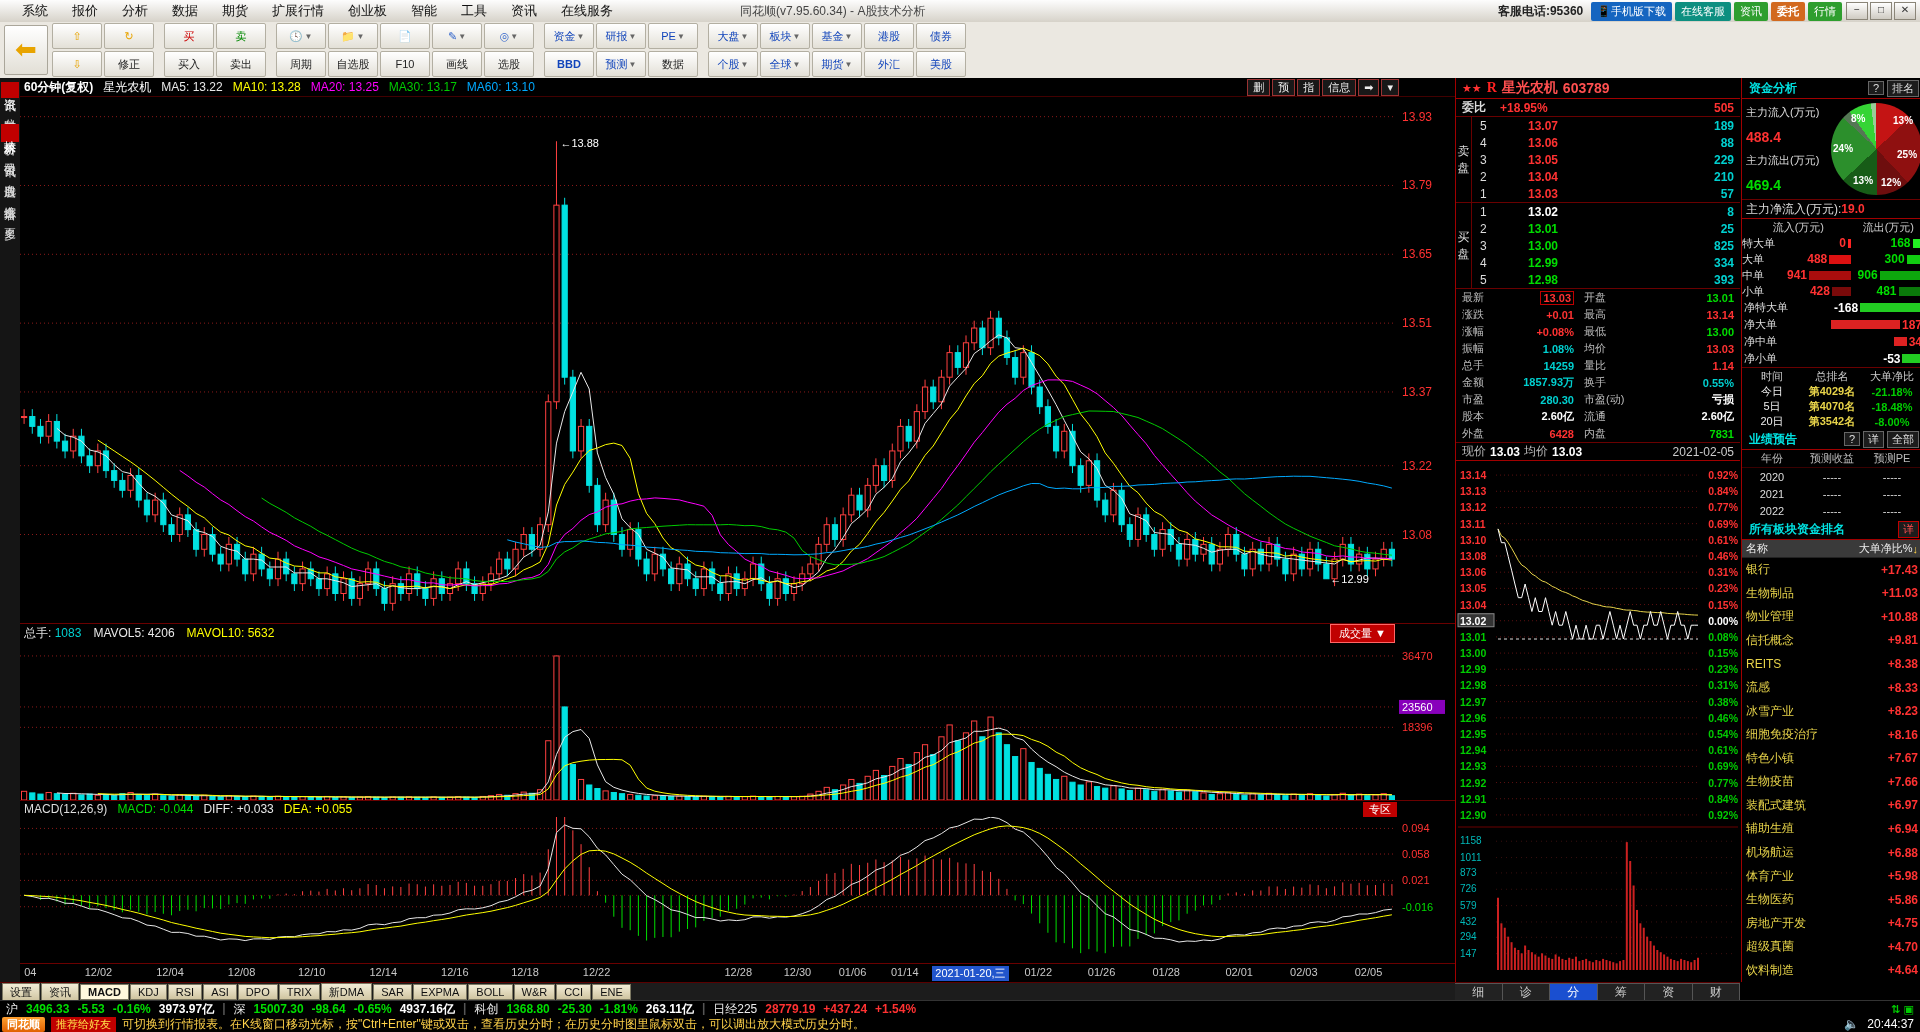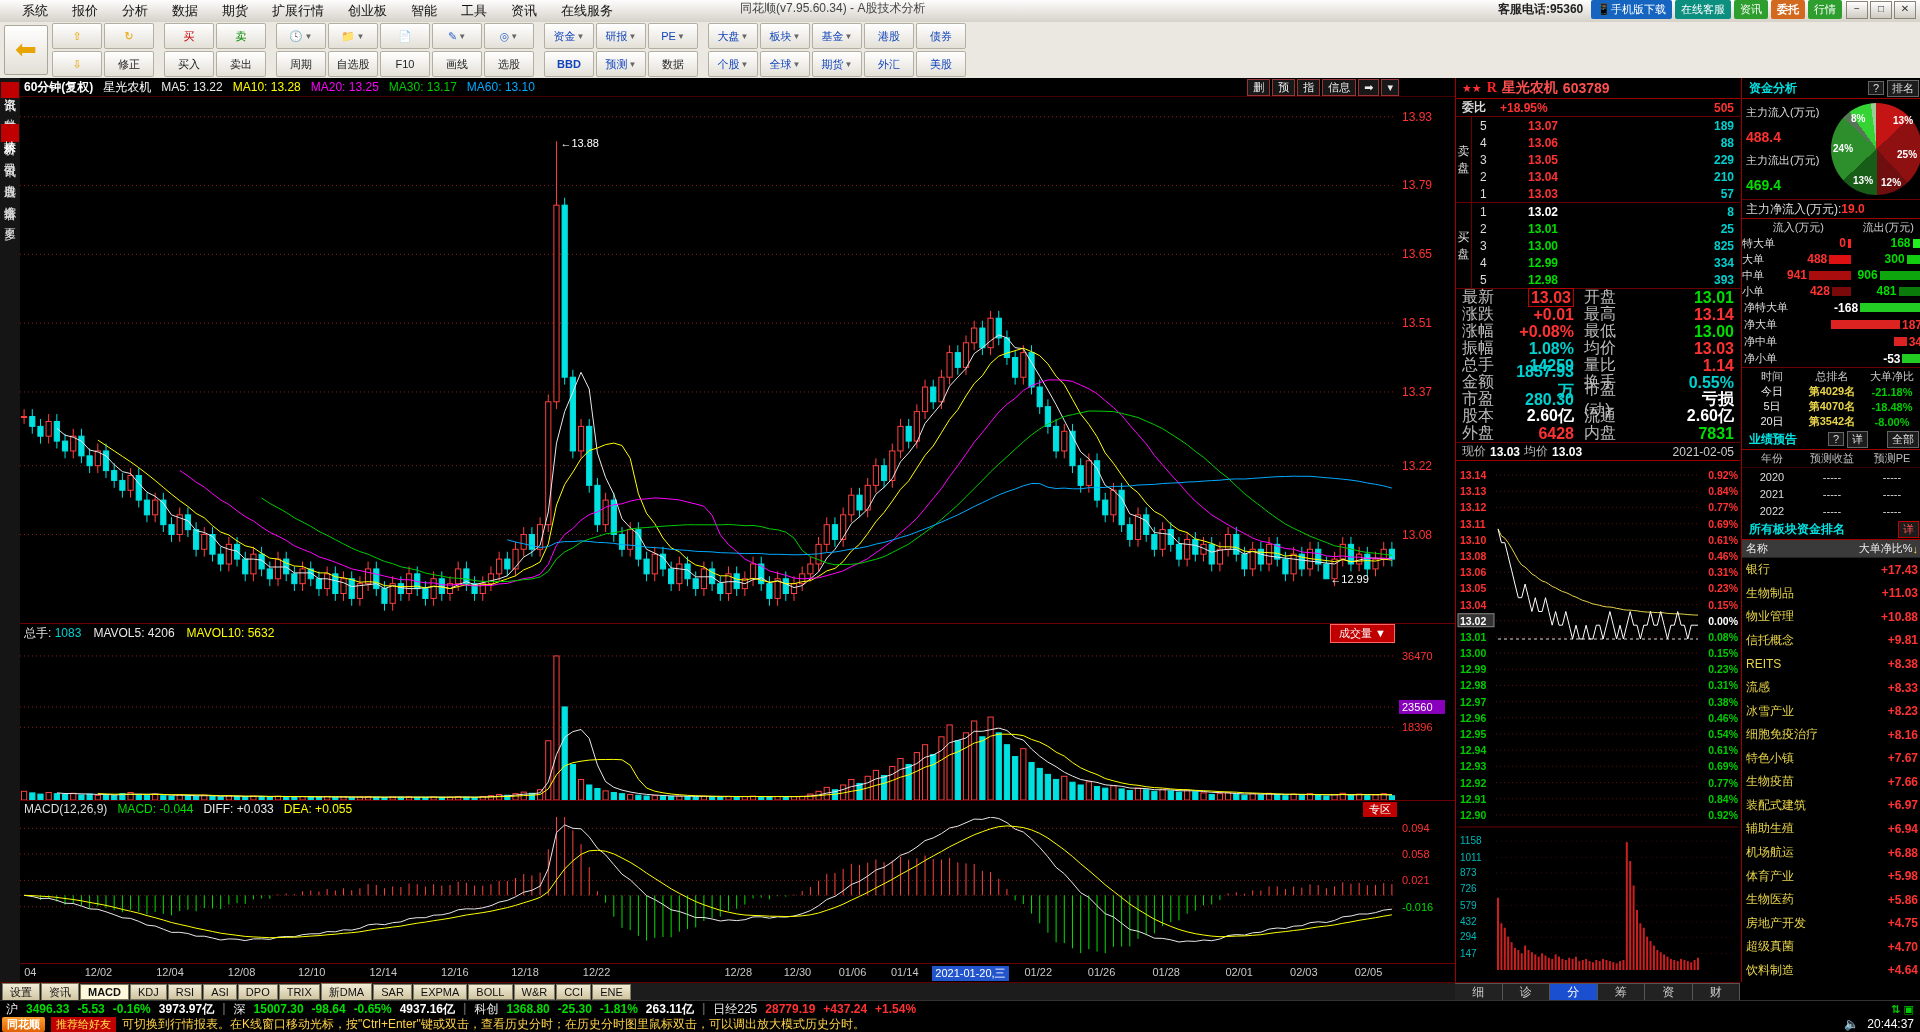--- a/index.html
+++ b/index.html
@@ -1,18 +1,18 @@
 <!DOCTYPE html>
 <html><head>
 <meta charset="utf-8">
 <style>
   html,body{margin:0;padding:0;background:#333;}
   #root{width:1920px;height:1032px;position:relative;background:#000;font-family:"Liberation Sans","DejaVu Sans",sans-serif;overflow:hidden;-webkit-font-smoothing:none;}
   
-  #titlebar{position:absolute;top:0;left:0;right:0;height:22px;background:linear-gradient(#fdfdfd,#d6d2c9);border-bottom:1px solid #9a9689;display:flex;align-items:flex-start;font-size:13px;color:#111;}
+  #titlebar{position:absolute;top:0;left:0;right:0;height:22px;background:linear-gradient(#fdfdfd,#d6d2c9);border-bottom:1px solid #9a9689;display:flex;align-items:center;font-size:13px;color:#111;}
   #menubar{display:flex;gap:0;padding-left:10px;}
   .menu-item{padding:2px 12px;cursor:default;}
   #wintitle{position:absolute;left:740px;color:#444;font-size:12px;}
   #titleright{position:absolute;right:4px;display:flex;align-items:center;gap:4px;}
   #phone{font-size:12px;font-weight:bold;color:#222;margin-right:4px;}
   .chip{font-size:11px;color:#fff;padding:2px 6px;border-radius:2px;white-space:nowrap;}
   .winbtn{width:20px;height:16px;background:linear-gradient(#fefefe,#cfcbc2);border:1px solid #8a8578;font-size:10px;line-height:14px;text-align:center;color:#333;}
   
   #toolbar{position:absolute;top:22px;left:0;right:0;height:56px;background:#ebe8e1;border-bottom:1px solid #8f8b80;display:flex;align-items:center;}
   #backbtn{width:42px;height:48px;margin:0 4px 0 4px;background:linear-gradient(#fff,#e2dfd6);border:1px solid #aaa69a;border-radius:2px;font-size:26px;color:#e8a400;text-align:center;line-height:46px;}
@@ -55,21 +55,21 @@
   .q-wb .v1{color:#ff3232;margin-left:14px;}
   .q-wb .v2{color:#ff3232;margin-left:auto;}
   .lvlblock{display:flex;border-bottom:1px solid #6a0000;}
   .lvlside{width:15px;display:flex;flex-direction:column;justify-content:center;align-items:center;color:#ddd;font-size:12px;border-right:1px solid #6a0000;}
   .lvlrows{flex:1;}
   .lvlrow{height:17px;display:flex;align-items:center;font-size:12px;font-weight:bold;padding:0 6px 0 8px;}
   .lvlrow .n{width:14px;color:#ddd;font-weight:normal;}
   .lvlrow .p{width:64px;text-align:right;}
   .lvlrow .v{margin-left:auto;color:#00d0d0;}
   .q-fields{border-bottom:1px solid #6a0000;}
-  .frow{height:17px;display:flex;align-items:center;font-size:16px;padding:0 6px;}
+  .frow{height:17px;display:flex;align-items:center;font-size:11px;padding:0 6px;}
   .frow .fl{width:40px;color:#bbb;}
   .frow .fv{width:72px;text-align:right;font-weight:bold;}
   .frow .fl2{width:58px;color:#bbb;margin-left:10px;}
   .frow .fv2{flex:1;text-align:right;font-weight:bold;}
   .boxed{border:1px solid #c00000;padding:0 2px;}
   .q-cur{height:18px;display:flex;align-items:center;font-size:12px;padding:0 6px;border-bottom:1px solid #a00000;color:#bbb;gap:4px;}
   .q-cur b{color:#fff;}
   .q-cur .dt{margin-left:auto;color:#ccc;}
   #intraday{flex:1;position:relative;}
   #rtabs{position:absolute;top:982px;left:1455px;width:285px;height:18px;display:flex;background:#111;border-top:1px solid #5a0000;}
@@ -1498,21 +1498,21 @@
           <div class="rkrow">
             <span class="rk-t">20日</span>
             <span class="rk-r">第3542名</span>
             <span class="rk-p">-8.00%</span>
           </div>
         </div>
       <div class="fp-h">
         <span class="fp-title">业绩预告</span>
         <span class="fp-btn">?</span>
         <span class="fp-btn" style="margin-left:0">详</span>
-        <span class="fp-btn" style="margin-left:16px">全部</span>
+        <span class="fp-btn" style="margin-left:0">全部</span>
       </div>
       <div id="perftable">
           <div class="pf-row pf-hd">
             <span>年份</span>
             <span>预测收益</span>
             <span>预测PE</span>
           </div>
           <div class="pf-row">
             <span>2020</span>
             <span>-----</span>

